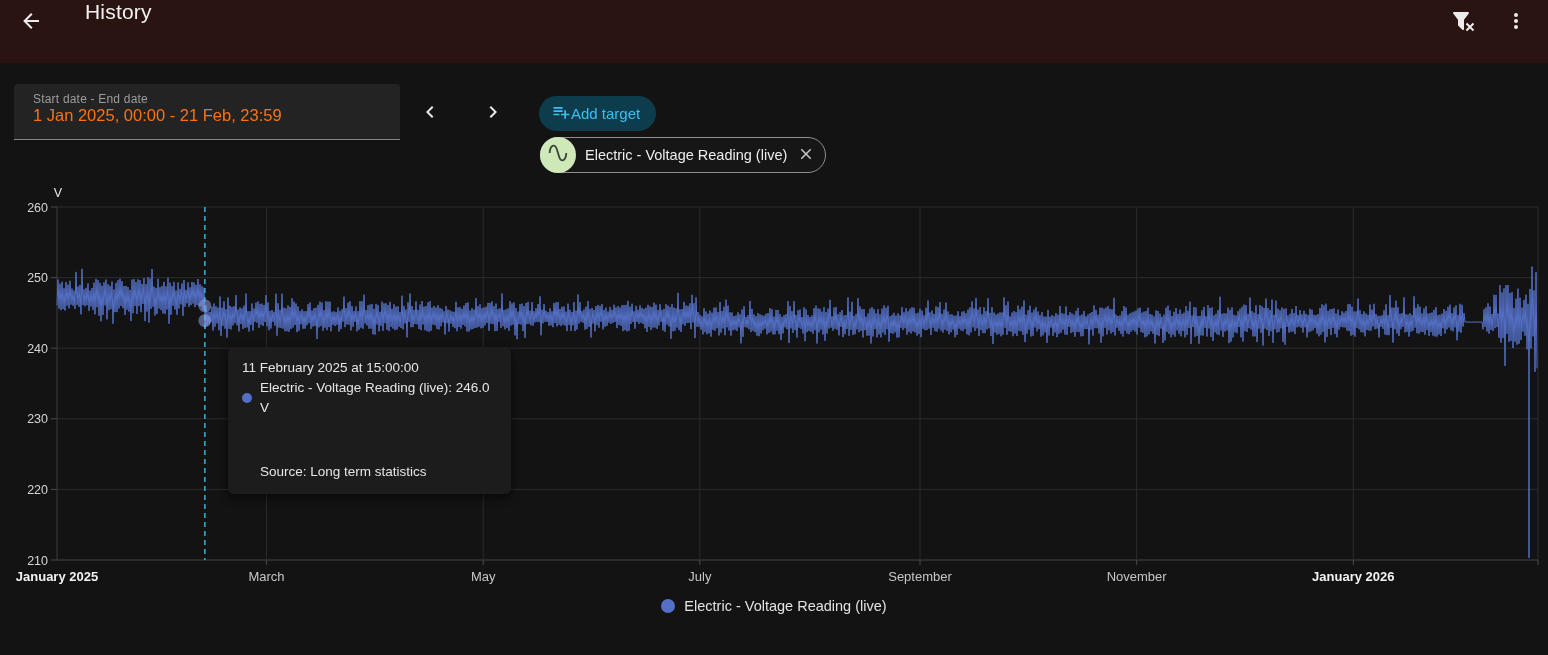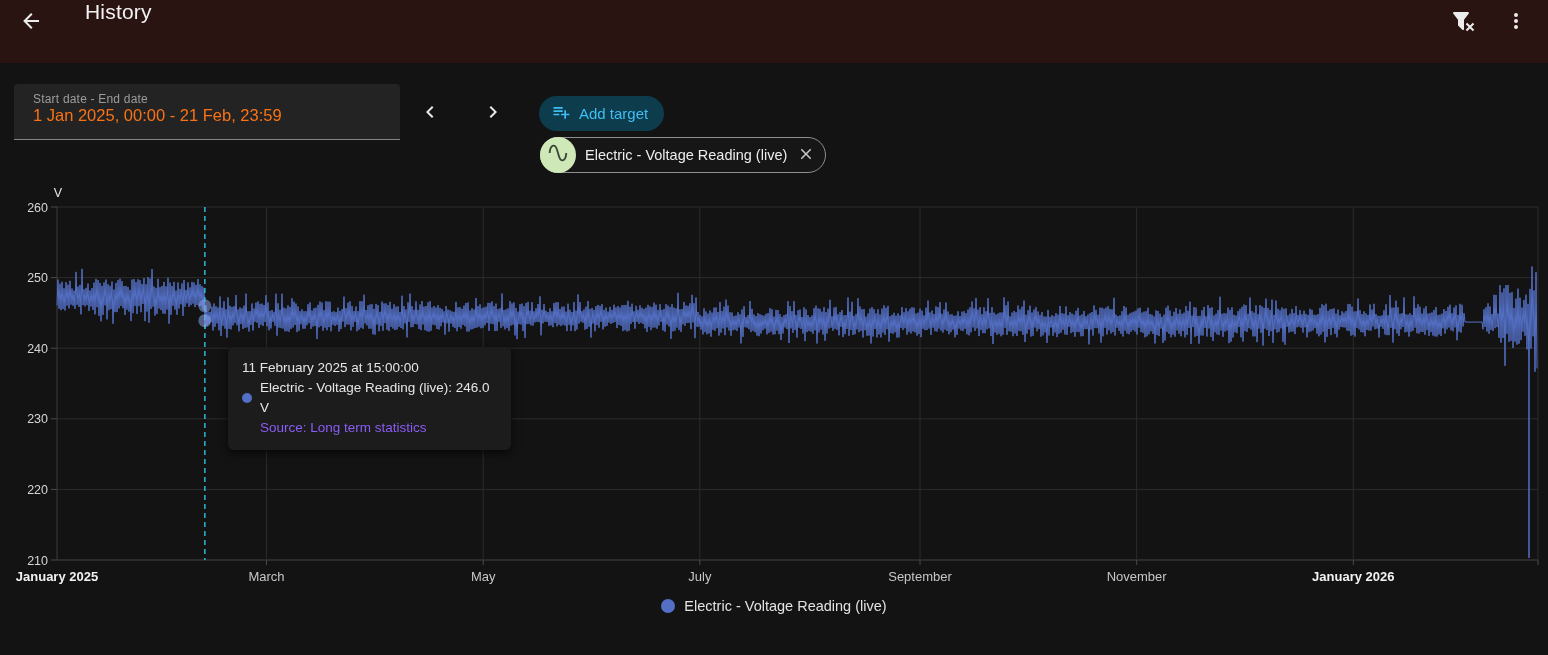--- a/index.html
+++ b/index.html
@@ -50,21 +50,21 @@
     display: flex; align-items: center; justify-content: center; z-index: 3;
   }
   .nav-chevron svg { width: 24px; height: 24px; }
   .nav-prev { left: 410px; }
   .nav-next { left: 473px; }
 
   .add-target-btn {
     position: absolute; left: 539px; top: 96px; height: 35px;
     border: none; border-radius: 18px; padding: 0 16px 0 12px;
     background: #0d3c4d; color: #3ebef5;
-    display: flex; align-items: center; gap: 8px;
+    display: flex; align-items: center; 
     font-size: 15px; font-weight: 500; cursor: pointer; z-index: 3;
     font-family: inherit;
   }
   .add-target-btn svg { width: 20px; height: 20px; }
 
   .entity-chip {
     position: absolute; left: 540px; top: 137px; height: 36px;
     border: 1px solid #8f8f8f; border-radius: 18px;
     display: flex; align-items: center; background: #161616;
     cursor: pointer; z-index: 3; padding-right: 10px;
@@ -92,21 +92,21 @@
     background: rgba(29,29,29,0.98); border-radius: 6px;
     padding: 11px 16px 12px 14px;
     box-shadow: 0 3px 10px rgba(0,0,0,0.65);
     z-index: 5; font-size: 13.5px; line-height: 20px; color: #e6e6e6;
   }
   .tt-row { display: flex; align-items: center; }
   .tt-dot {
     width: 10px; height: 10px; border-radius: 50%;
     margin-right: 8px; flex: 0 0 auto;
   }
-  .tt-source { padding-left: 18px; color: #8b5cf6; }
+  .tt-source { padding-left: 18px; color: #e5e5e5; margin-top: 44px; }
 
   .legend {
     position: absolute; left: 0; top: 598px; width: 1548px;
     display: flex; justify-content: center; z-index: 2;
   }
   .legend-item {
     display: flex; align-items: center; gap: 9px; cursor: pointer;
   }
   .legend-dot { width: 14px; height: 14px; border-radius: 50%; }
   .legend-label { font-size: 14.5px; color: #e2e2e2; }

